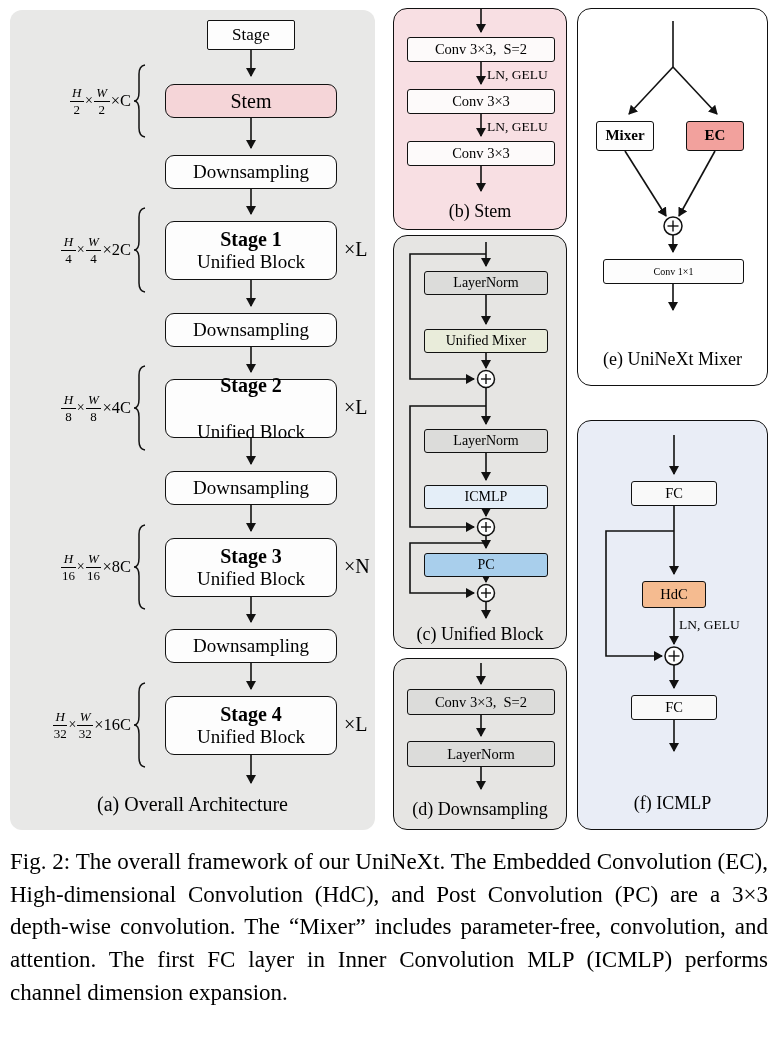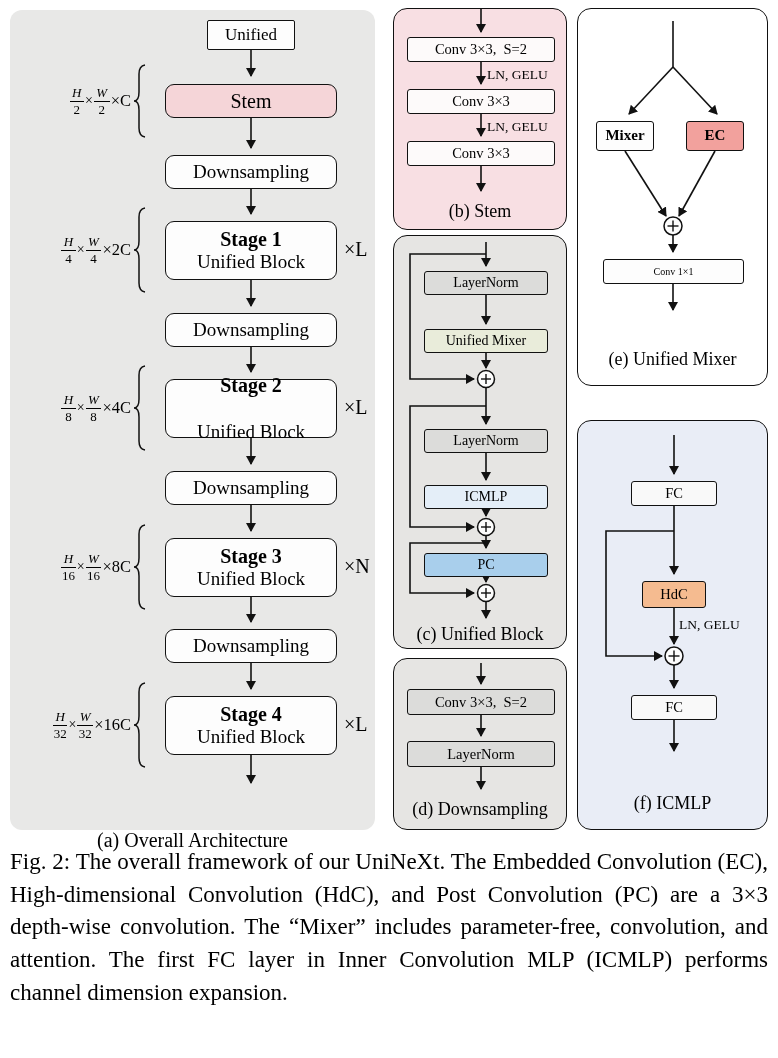--- a/index.html
+++ b/index.html
@@ -53,21 +53,21 @@
       <g fill="none" stroke="#111" stroke-width="1.5">
         <path transform="translate(124,55)" d="M11,0 Q5,1 5,9 L5,27 Q5,36 0,36 Q5,36 5,45 L5,63 Q5,71 11,72"></path>
         <path transform="translate(124,198)" d="M11,0 Q5,1 5,9 L5,33 Q5,42 0,42 Q5,42 5,51 L5,75 Q5,83 11,84"></path>
         <path transform="translate(124,356)" d="M11,0 Q5,1 5,9 L5,33 Q5,42 0,42 Q5,42 5,51 L5,75 Q5,83 11,84"></path>
         <path transform="translate(124,515)" d="M11,0 Q5,1 5,9 L5,33 Q5,42 0,42 Q5,42 5,51 L5,75 Q5,83 11,84"></path>
         <path transform="translate(124,673)" d="M11,0 Q5,1 5,9 L5,33 Q5,42 0,42 Q5,42 5,51 L5,75 Q5,83 11,84"></path>
       </g>
     </svg>
 
     <div class="box" style="left:197px;top:10px;width:88px;height:30px;border-radius:2px;font-size:17px;">
-      <span>Unified</span>
+      <span>Stage</span>
     </div>
 
     <div class="box" style="left:155px;top:74px;width:172px;height:34px;border-radius:9px;background:#f5d5d8;font-size:20px;">
       <span>Stem</span>
     </div>
 
     <div class="box" style="left:155px;top:145px;width:172px;height:34px;border-radius:9px;font-size:19px;">
       <span>Downsampling</span>
     </div>
 
@@ -162,21 +162,21 @@
           <span class="den">32</span>
         </span>
       <span class="tail">×16C</span>
     </div>
 
     <div class="mult" style="top:228px;">×L</div>
     <div class="mult" style="top:386px;">×L</div>
     <div class="mult" style="top:545px;">×N</div>
     <div class="mult" style="top:703px;">×L</div>
 
-    <div class="pcap" style="top:783px;font-size:20px;margin-top:36px;">(a) Overall Architecture</div>
+    <div class="pcap" style="top:783px;font-size:20px;">(a) Overall Architecture</div>
   </div>
 
   <div class="panel bordered" style="left:393px;top:8px;width:174px;height:222px;background:#f8dfe3;">
     <svg class="wires" width="174" height="222">
       <defs>
         <marker id="mb" markerWidth="9" markerHeight="10" refX="8" refY="5" orient="auto" markerUnits="userSpaceOnUse">
           <path d="M0,0 L9,5 L0,10 Z" fill="#111"></path>
         </marker>
       </defs>
       <line x1="87" y1="0" x2="87" y2="23" marker-end="url(#mb)"></line>
@@ -293,21 +293,21 @@
     </svg>
     <div class="box" style="left:18px;top:112px;width:58px;height:30px;border-radius:3px;font-size:15px;font-weight:bold;">
       <span>Mixer</span>
     </div>
     <div class="box" style="left:108px;top:112px;width:58px;height:30px;border-radius:3px;font-size:15px;font-weight:bold;background:#f2a19d;">
       <span>EC</span>
     </div>
     <div class="box" style="left:25px;top:250px;width:141px;height:25px;border-radius:3px;font-size:10px;">
       <span>Conv 1×1</span>
     </div>
-    <div class="pcap" style="top:340px;">(e) Unified Mixer</div>
+    <div class="pcap" style="top:340px;">(e) UniNeXt Mixer</div>
   </div>
 
   <div class="panel bordered" style="left:577px;top:420px;width:191px;height:410px;background:#e9edf6;">
     <svg class="wires" width="191" height="410">
       <defs>
         <marker id="mf" markerWidth="9" markerHeight="10" refX="8" refY="5" orient="auto" markerUnits="userSpaceOnUse">
           <path d="M0,0 L9,5 L0,10 Z" fill="#111"></path>
         </marker>
       </defs>
       <line x1="96" y1="14" x2="96" y2="53" marker-end="url(#mf)"></line>

